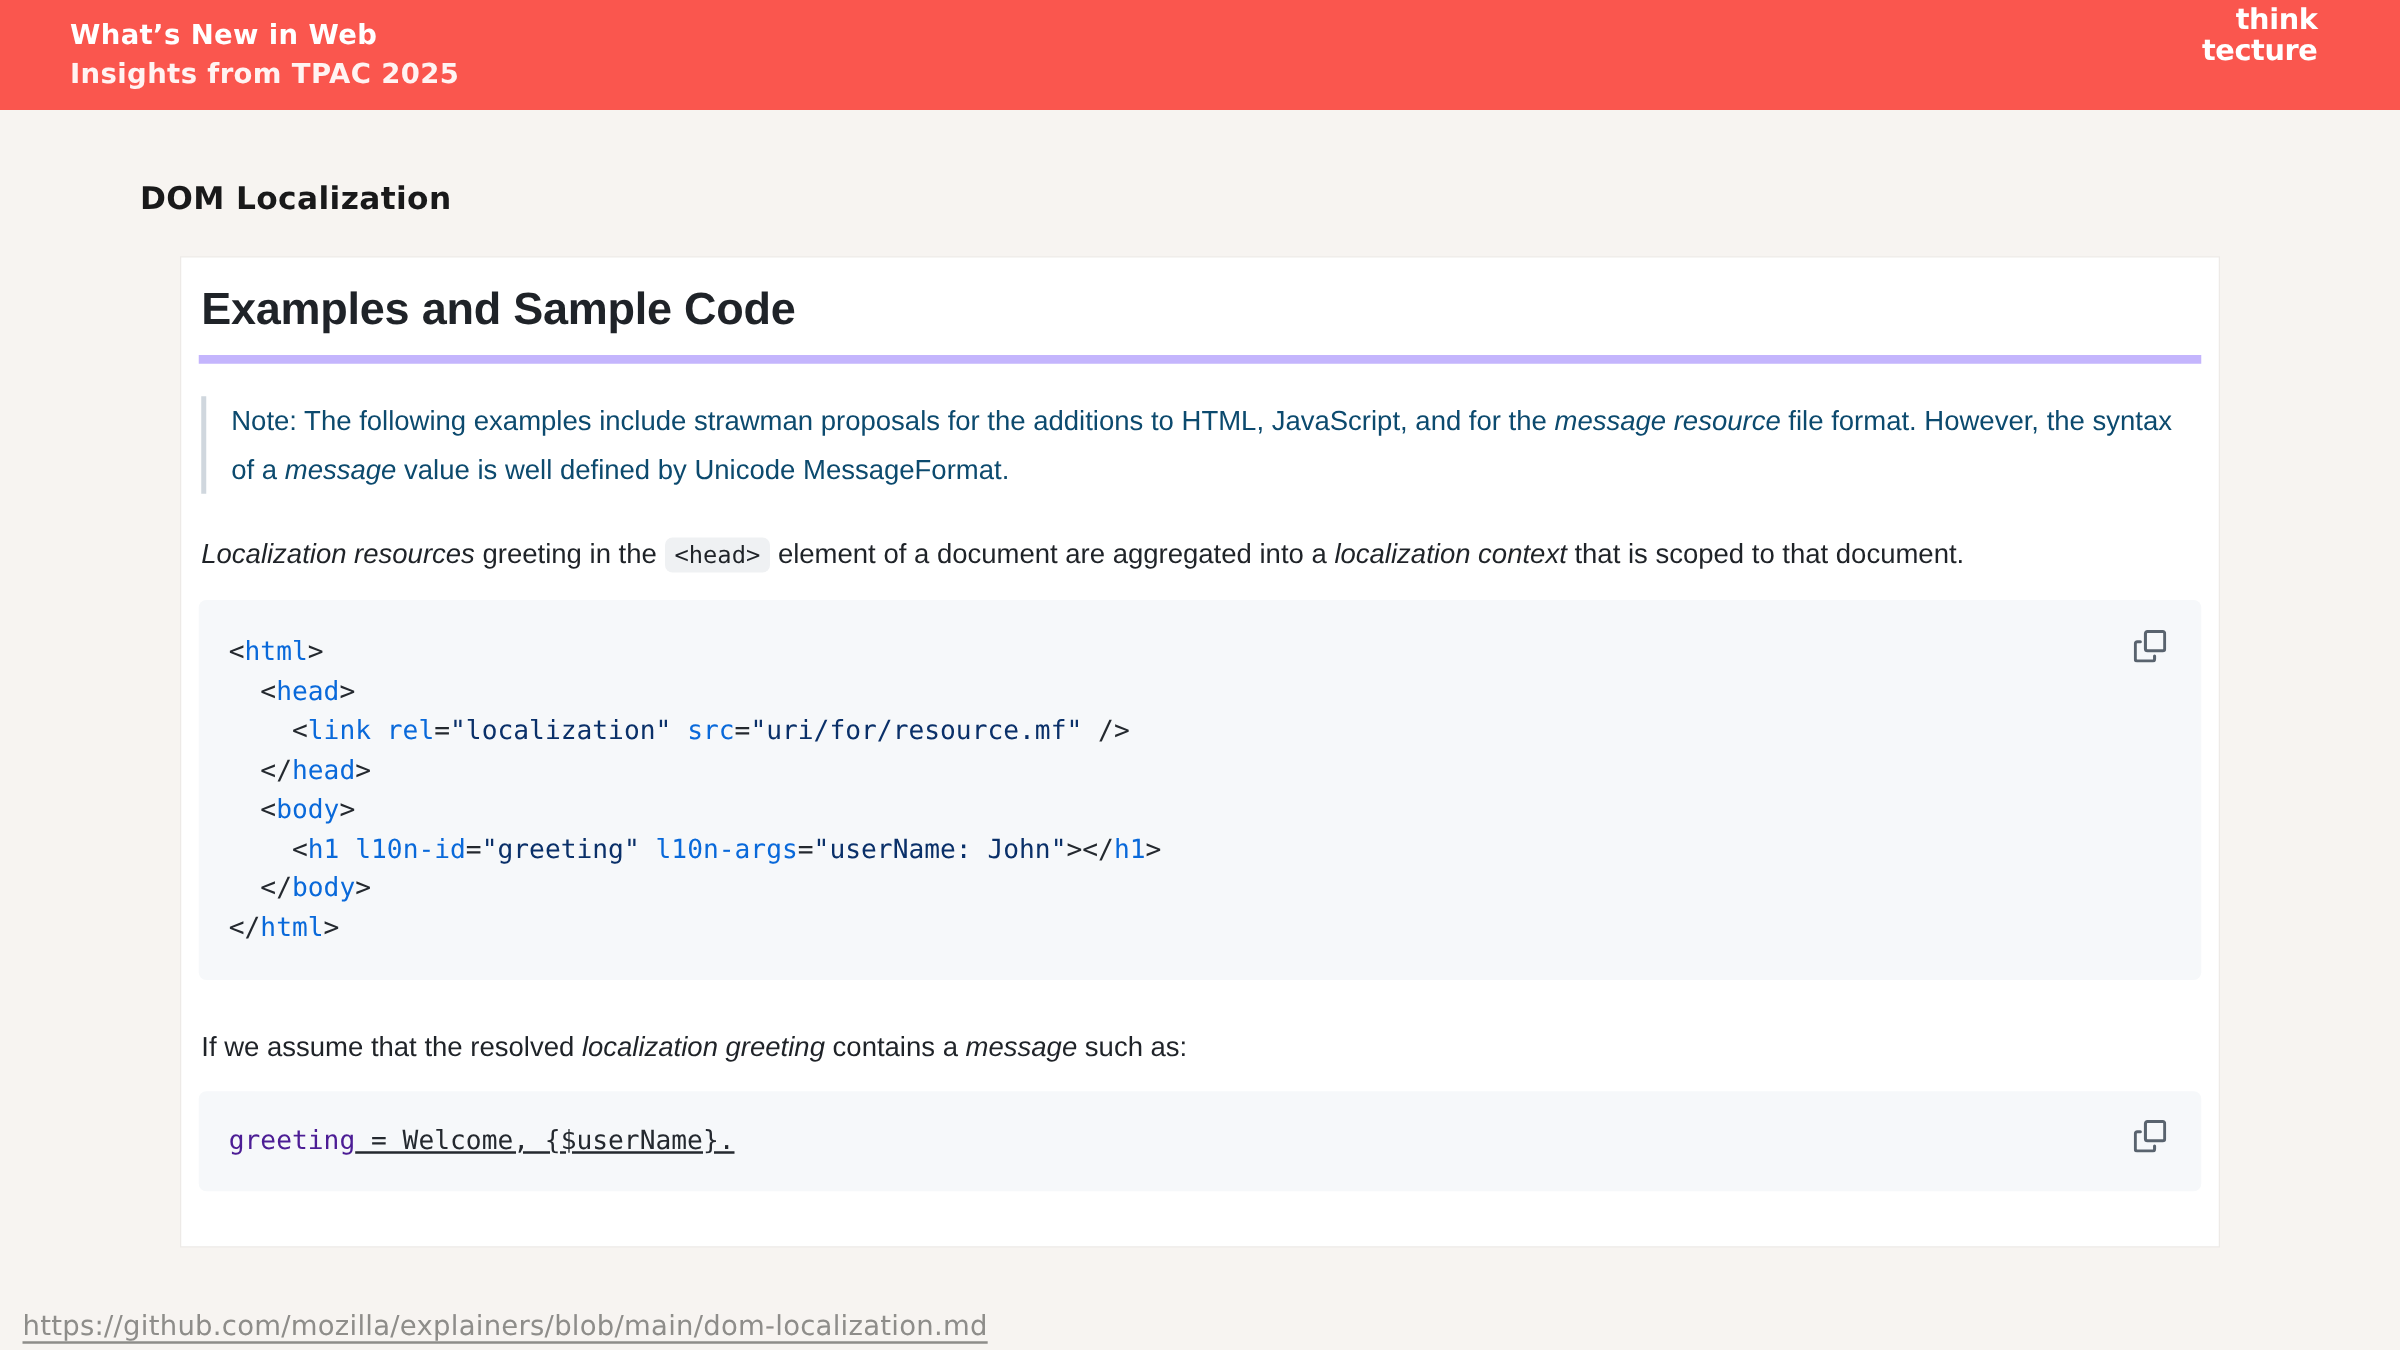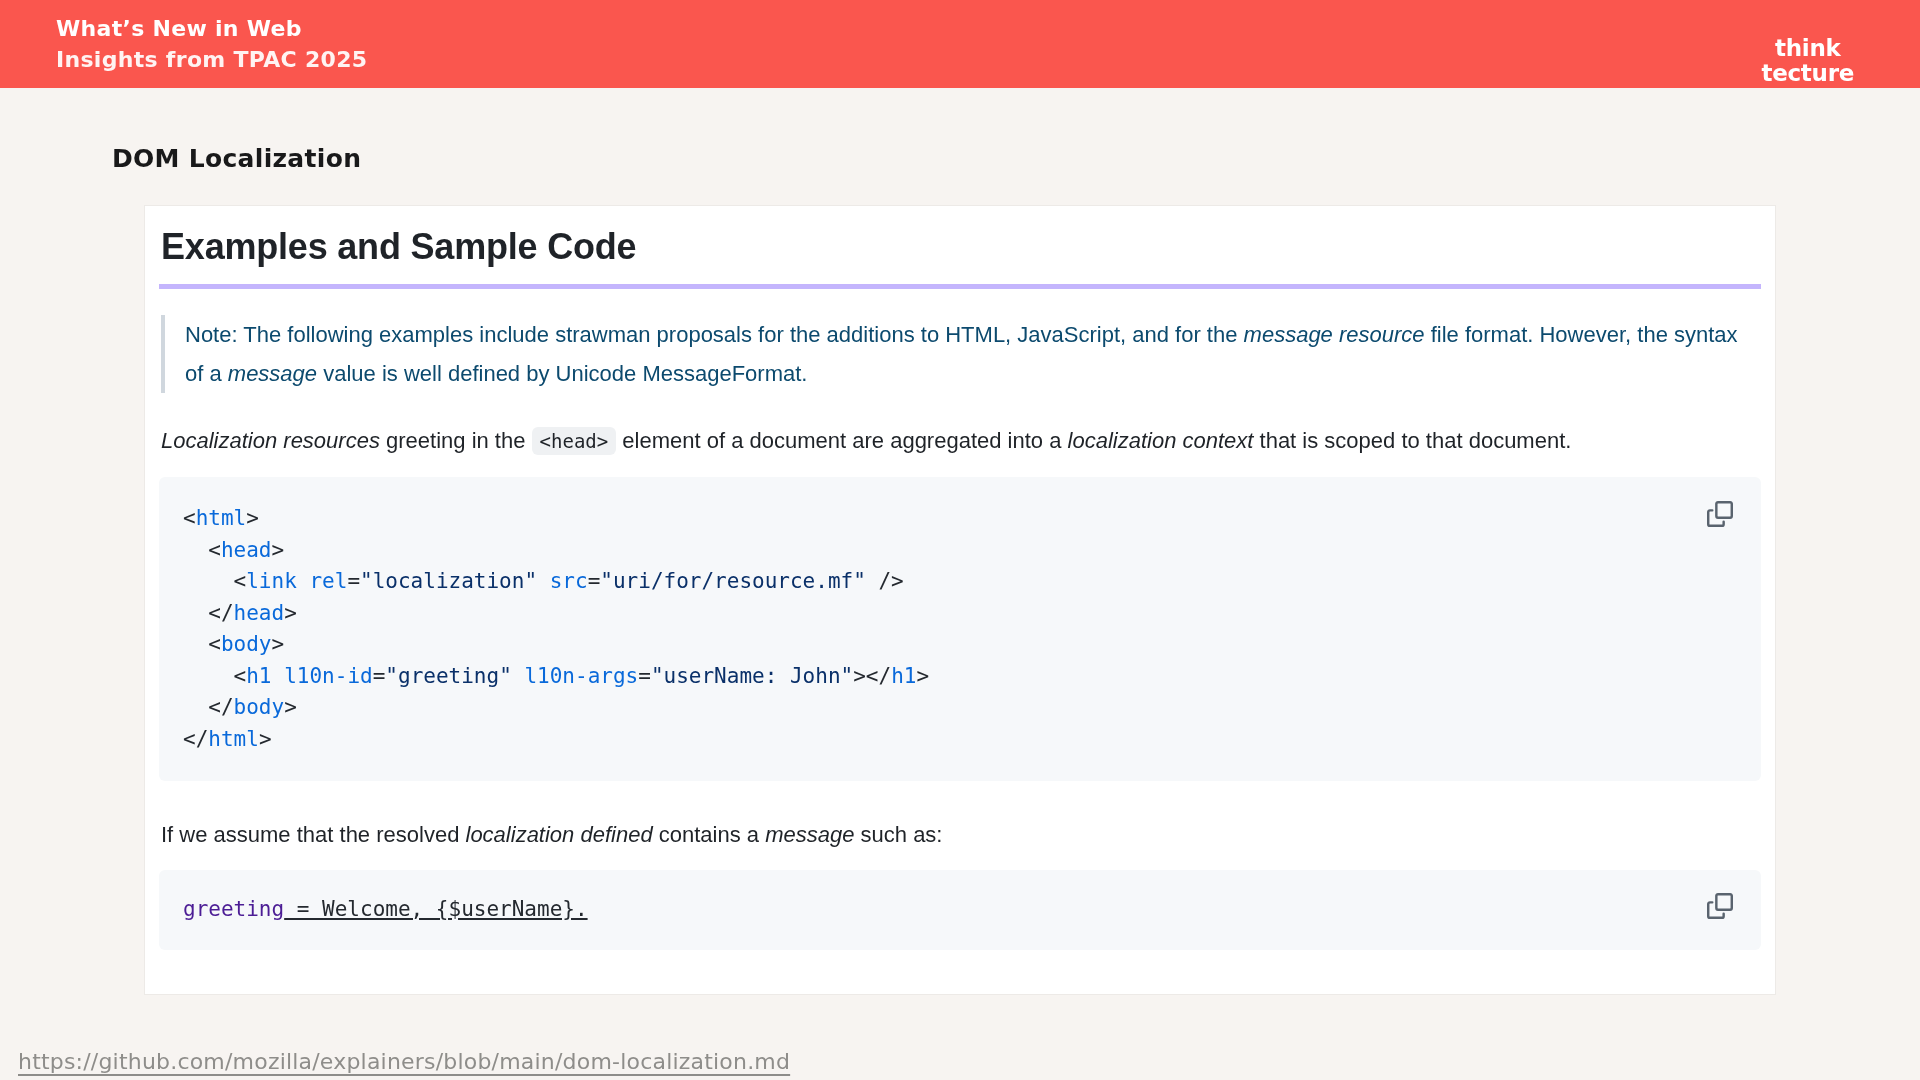--- a/index.html
+++ b/index.html
@@ -29,28 +29,28 @@
     margin-bottom: 6px;
   }
   .banner-subtitle {
     color: rgba(255,255,255,0.93);
     font-size: 22px;
     font-weight: 700;
     letter-spacing: 0.3px;
   }
   .logo {
     position: absolute;
-    top: 36px;
+    top: 4px;
     right: 66px;
     color: #FFFFFF;
     font-weight: 700;
     font-size: 23px;
     line-height: 25px;
     letter-spacing: -0.3px;
-    text-align: center;
+    text-align: right;
   }
   .logo span { display: block; }
 
   
   .slide-title {
     margin: 56px 0 0 112px;
     font-size: 25px;
     font-weight: 700;
     color: #19191A;
     letter-spacing: 0.3px;
@@ -65,21 +65,21 @@
     padding: 14px 14px 10px 14px;
     font-family: "Liberation Sans", sans-serif;
     color: #1F2328;
   }
 
   .doc-heading {
     font-size: 36px;
     font-weight: 700;
     color: #1F2328;
     padding: 6px 0 16px 2px;
-    border-bottom: 5px solid #c4b5fd;
+    border-bottom: 7px solid #c4b5fd;
     margin-bottom: 26px;
     letter-spacing: -0.2px;
   }
 
   .md-text { font-size: 22px; line-height: 39px; }
 
   blockquote.note {
     border-left: 4px solid #D0D7DE;
     padding-left: 20px;
     margin: 0 0 28px 2px;
@@ -168,21 +168,21 @@
     <div class="code-block">
       <pre><div class="code-line"><span style="color: rgb(36, 41, 47);">&lt;</span><span style="color: rgb(9, 105, 218);">html</span><span style="color: rgb(36, 41, 47);">&gt;</span></div><div class="code-line"><span style="color: rgb(36, 41, 47);">  &lt;</span><span style="color: rgb(9, 105, 218);">head</span><span style="color: rgb(36, 41, 47);">&gt;</span></div><div class="code-line"><span style="color: rgb(36, 41, 47);">    &lt;</span><span style="color: rgb(9, 105, 218);">link</span><span style="color: rgb(36, 41, 47);"> </span><span style="color: rgb(9, 105, 218);">rel</span><span style="color: rgb(36, 41, 47);">=</span><span style="color: rgb(10, 48, 105);">"localization"</span><span style="color: rgb(36, 41, 47);"> </span><span style="color: rgb(9, 105, 218);">src</span><span style="color: rgb(36, 41, 47);">=</span><span style="color: rgb(10, 48, 105);">"uri/for/resource.mf"</span><span style="color: rgb(36, 41, 47);"> /&gt;</span></div><div class="code-line"><span style="color: rgb(36, 41, 47);">  &lt;/</span><span style="color: rgb(9, 105, 218);">head</span><span style="color: rgb(36, 41, 47);">&gt;</span></div><div class="code-line"><span style="color: rgb(36, 41, 47);">  &lt;</span><span style="color: rgb(9, 105, 218);">body</span><span style="color: rgb(36, 41, 47);">&gt;</span></div><div class="code-line"><span style="color: rgb(36, 41, 47);">    &lt;</span><span style="color: rgb(9, 105, 218);">h1</span><span style="color: rgb(36, 41, 47);"> </span><span style="color: rgb(9, 105, 218);">l10n-id</span><span style="color: rgb(36, 41, 47);">=</span><span style="color: rgb(10, 48, 105);">"greeting"</span><span style="color: rgb(36, 41, 47);"> </span><span style="color: rgb(9, 105, 218);">l10n-args</span><span style="color: rgb(36, 41, 47);">=</span><span style="color: rgb(10, 48, 105);">"userName: John"</span><span style="color: rgb(36, 41, 47);">&gt;&lt;/</span><span style="color: rgb(9, 105, 218);">h1</span><span style="color: rgb(36, 41, 47);">&gt;</span></div><div class="code-line"><span style="color: rgb(36, 41, 47);">  &lt;/</span><span style="color: rgb(9, 105, 218);">body</span><span style="color: rgb(36, 41, 47);">&gt;</span></div><div class="code-line"><span style="color: rgb(36, 41, 47);">&lt;/</span><span style="color: rgb(9, 105, 218);">html</span><span style="color: rgb(36, 41, 47);">&gt;</span></div></pre>
       <button class="copy-btn" aria-label="Copy code">
         <svg viewBox="0 0 16 16" fill="currentColor">
           <path d="M0 6.75C0 5.784.784 5 1.75 5h1.5a.75.75 0 0 1 0 1.5h-1.5a.25.25 0 0 0-.25.25v7.5c0 .138.112.25.25.25h7.5a.25.25 0 0 0 .25-.25v-1.5a.75.75 0 0 1 1.5 0v1.5A1.75 1.75 0 0 1 9.25 16h-7.5A1.75 1.75 0 0 1 0 14.25Z"></path>
           <path d="M5 1.75C5 .784 5.784 0 6.75 0h7.5C15.216 0 16 .784 16 1.75v7.5A1.75 1.75 0 0 1 14.25 11h-7.5A1.75 1.75 0 0 1 5 9.25Zm1.75-.25a.25.25 0 0 0-.25.25v7.5c0 .138.112.25.25.25h7.5a.25.25 0 0 0 .25-.25v-7.5a.25.25 0 0 0-.25-.25Z"></path>
         </svg>
       </button>
     </div>
 
-    <p class="para md-text"><span>If we assume that the resolved </span><em>localization defined</em><span> contains a </span><em>message</em><span> such as:</span></p>
+    <p class="para md-text"><span>If we assume that the resolved </span><em>localization greeting</em><span> contains a </span><em>message</em><span> such as:</span></p>
 
     <div class="code-block single">
       <pre><div class="code-line"><span style="color: #4c1d95;">greeting</span><span style="color: rgb(36, 41, 47); text-decoration: underline;"> = Welcome, {$userName}.</span></div></pre>
       <button class="copy-btn" aria-label="Copy code">
         <svg viewBox="0 0 16 16" fill="currentColor">
           <path d="M0 6.75C0 5.784.784 5 1.75 5h1.5a.75.75 0 0 1 0 1.5h-1.5a.25.25 0 0 0-.25.25v7.5c0 .138.112.25.25.25h7.5a.25.25 0 0 0 .25-.25v-1.5a.75.75 0 0 1 1.5 0v1.5A1.75 1.75 0 0 1 9.25 16h-7.5A1.75 1.75 0 0 1 0 14.25Z"></path>
           <path d="M5 1.75C5 .784 5.784 0 6.75 0h7.5C15.216 0 16 .784 16 1.75v7.5A1.75 1.75 0 0 1 14.25 11h-7.5A1.75 1.75 0 0 1 5 9.25Zm1.75-.25a.25.25 0 0 0-.25.25v7.5c0 .138.112.25.25.25h7.5a.25.25 0 0 0 .25-.25v-7.5a.25.25 0 0 0-.25-.25Z"></path>
         </svg>
       </button>
     </div>

